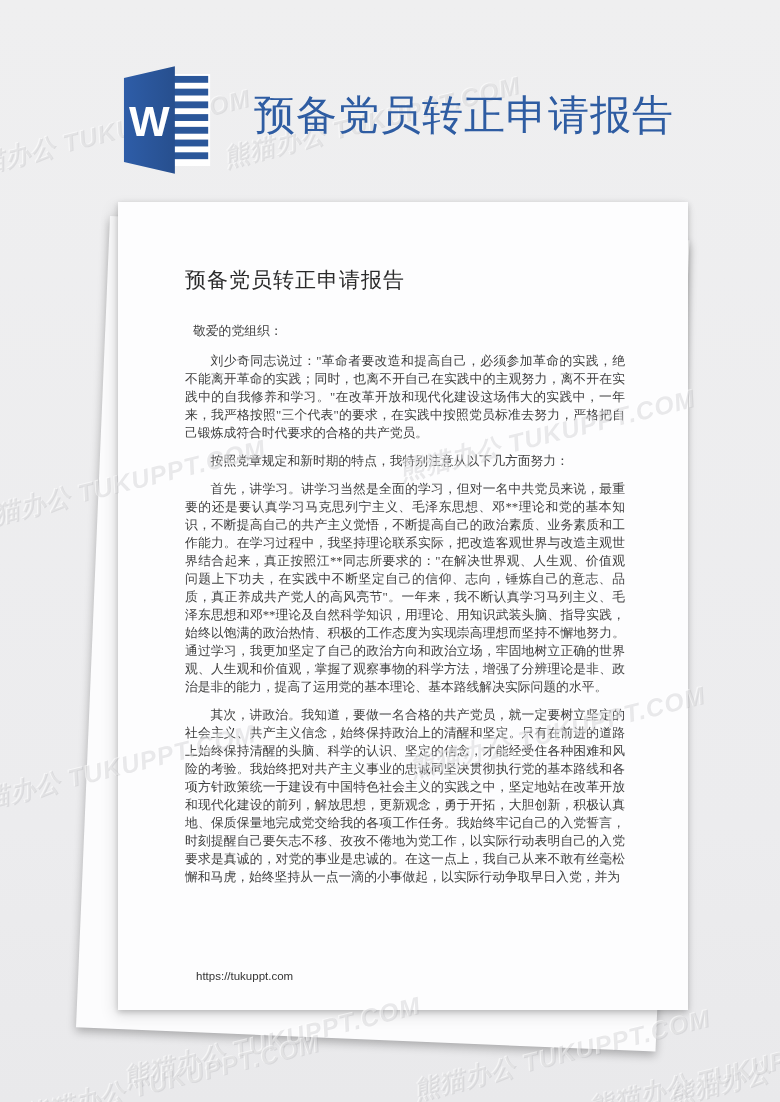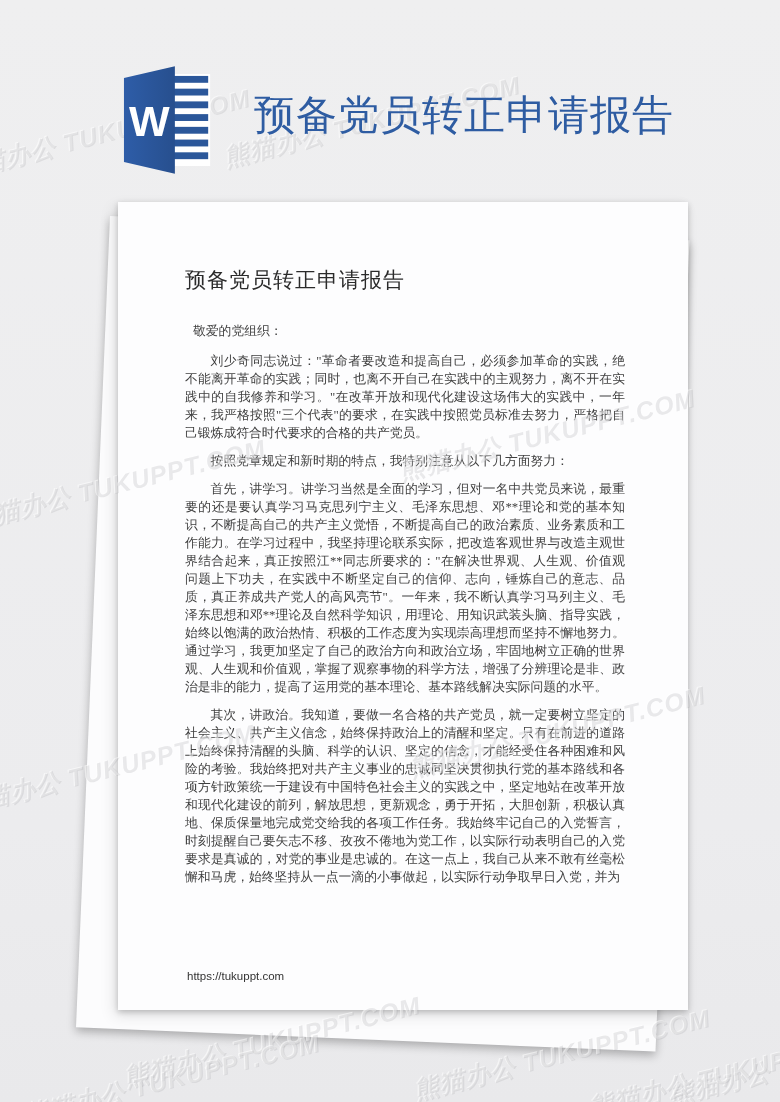--- a/index.html
+++ b/index.html
@@ -44,21 +44,21 @@
   .salutation{
     margin:0 0 12px 8px;
     font-size:12.8px;line-height:18px;
   }
   #paragraphs p{
     margin:0 0 10px 0;
     font-size:12.8px;line-height:18px;
     text-indent:2em;text-align:justify;
   }
   .footer-url{
-    position:absolute;left:69px;bottom:28px;
+    position:absolute;left:78px;bottom:28px;
     font-family:"Liberation Sans","DejaVu Sans",sans-serif;
     font-size:11.5px;color:#333;
   }
   
   .wm-layer{position:absolute;left:0;top:0;width:780px;height:1102px;z-index:3;pointer-events:none;}
   .wm{
     position:absolute;
     font-size:25px;font-weight:bold;font-style:italic;
     white-space:nowrap;
     color:rgba(150,150,156,0.20);

